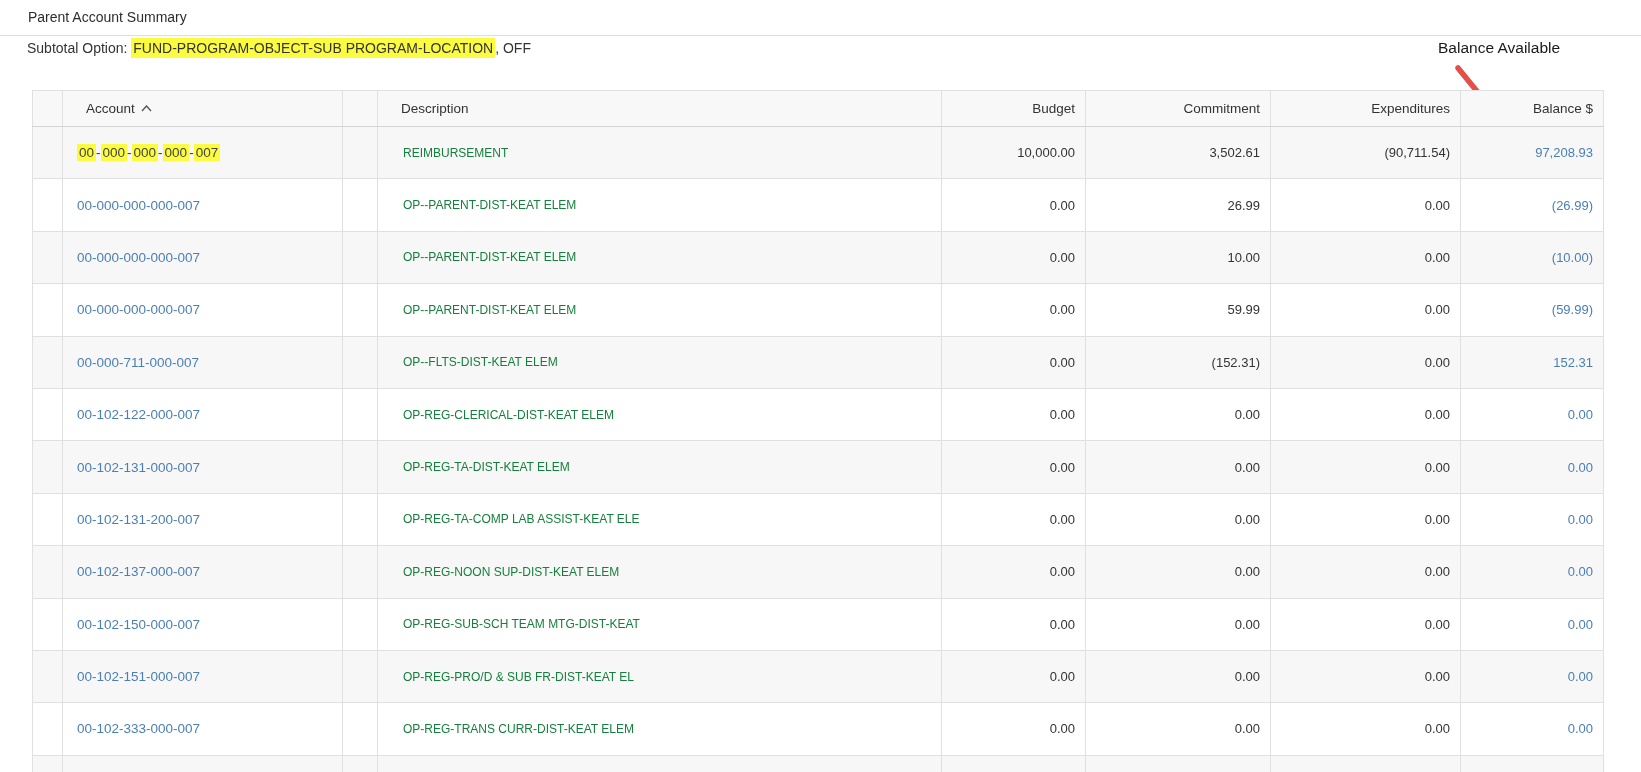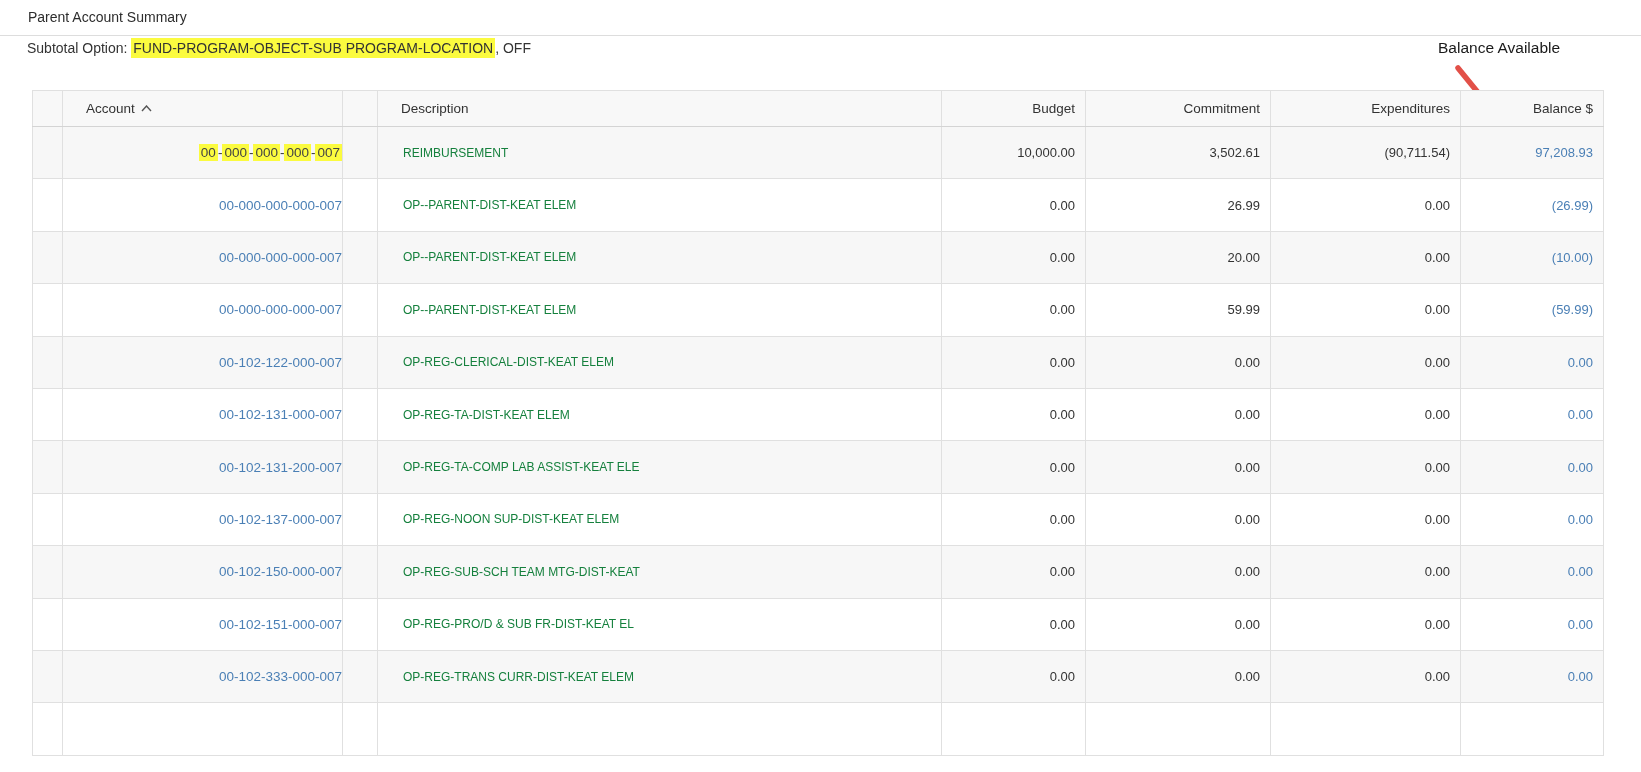--- a/index.html
+++ b/index.html
@@ -48,21 +48,21 @@
     background:#f8f8f8;
     font-weight:400; font-size:13.5px; color:#333;
     text-align:left; padding-left:23px;
     border-bottom-color:#d4d4d4;
     vertical-align:middle;
   }
   table.grid thead th.num{ text-align:right; padding-right:10px; padding-left:0; }
   table.grid tbody tr{ height:52.4px; }
   table.grid tbody tr:nth-child(odd){ background:#f7f7f7; }
   table.grid tbody tr:nth-child(even){ background:#ffffff; }
-  td.account{ padding-left:14px; font-size:13.5px; vertical-align:middle;text-align:right; }
+  td.account{ padding-left:14px; font-size:13.5px; vertical-align:middle; }
   td.account a{ color:#4a7fb5; text-decoration:none; }
   td.desc{ padding-left:25px; font-size:12px; color:#15803d; vertical-align:middle; }
   td.num{ text-align:right; padding-right:10px; font-size:13px; color:#333; vertical-align:middle; }
   td.num a{ color:#4a7fb5; text-decoration:none; }
   .hl{ background:#fbfb3f; color:#444; padding:1px 2px; }
   .sort-caret{ display:inline-block; margin-left:6px; vertical-align:1px; }
 </style>
 </head>
 <body>
 
@@ -121,33 +121,43 @@
       <td class="num">26.99</td>
       <td class="num">0.00</td>
       <td class="num"><a href="#">(26.99)</a></td>
     </tr>
     <tr>
       <td></td>
       <td class="account"><a href="#">00-000-000-000-007</a></td>
       <td></td>
       <td class="desc">OP--PARENT-DIST-KEAT ELEM</td>
       <td class="num">0.00</td>
-      <td class="num">20.00</td>
+      <td class="num">10.00</td>
       <td class="num">0.00</td>
       <td class="num"><a href="#">(10.00)</a></td>
     </tr>
     <tr>
       <td></td>
       <td class="account"><a href="#">00-000-000-000-007</a></td>
       <td></td>
       <td class="desc">OP--PARENT-DIST-KEAT ELEM</td>
       <td class="num">0.00</td>
       <td class="num">59.99</td>
       <td class="num">0.00</td>
       <td class="num"><a href="#">(59.99)</a></td>
+    </tr>
+    <tr>
+      <td></td>
+      <td class="account"><a href="#">00-000-711-000-007</a></td>
+      <td></td>
+      <td class="desc">OP--FLTS-DIST-KEAT ELEM</td>
+      <td class="num">0.00</td>
+      <td class="num">(152.31)</td>
+      <td class="num">0.00</td>
+      <td class="num"><a href="#">152.31</a></td>
     </tr>
     <tr>
       <td></td>
       <td class="account"><a href="#">00-102-122-000-007</a></td>
       <td></td>
       <td class="desc">OP-REG-CLERICAL-DIST-KEAT ELEM</td>
       <td class="num">0.00</td>
       <td class="num">0.00</td>
       <td class="num">0.00</td>
       <td class="num"><a href="#">0.00</a></td>

